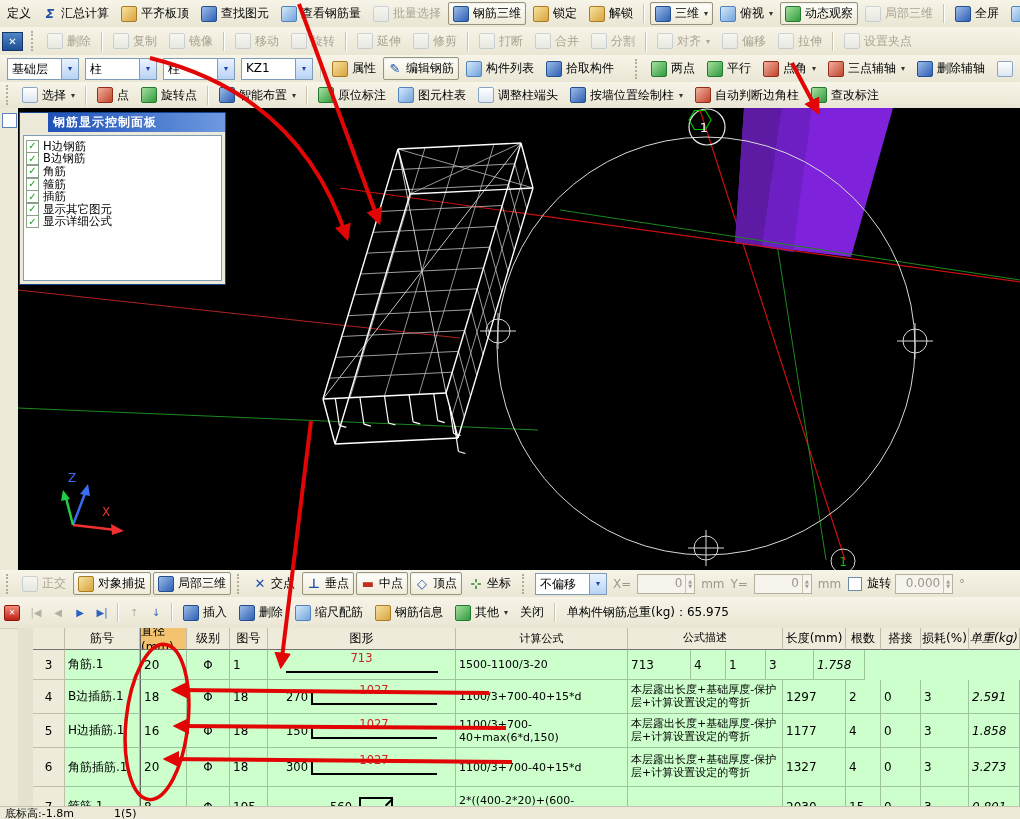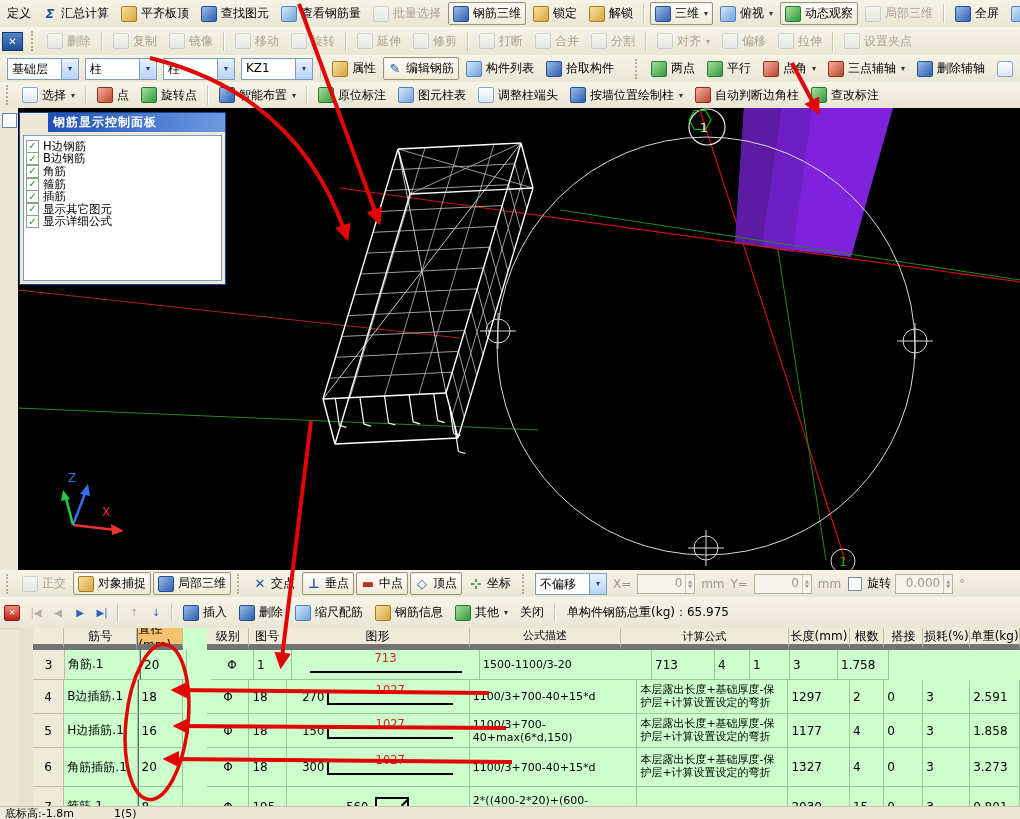--- a/index.html
+++ b/index.html
@@ -63,39 +63,39 @@
           display:flex;align-items:center;padding:0 5px;letter-spacing:1px;}
   .pbody{position:absolute;left:3px;right:3px;top:22px;bottom:3px;background:#fff;border:1px solid #7F9DB9;padding:4px 2px;}
   .pitem{display:flex;align-items:center;gap:4px;height:12.6px;font-size:11.5px;}
   .cbx{width:11px;height:11px;background:#fff;border:1px solid #8AA08A;display:inline-flex;align-items:center;justify-content:center;
        color:#18A018;font-size:10px;font-weight:bold;line-height:10px;}
   
   .tablewrap{position:absolute;left:18px;top:628px;width:1002px;height:178px;background:#CCFFCC;overflow:hidden;}
   .gripcol{position:absolute;left:0;top:0;width:15px;height:100%;background:#E6E2D0;border-right:1px solid #C6C2AE;}
   .tgrid{position:absolute;left:15px;top:0;width:987px;}
   .thead,.trow{display:flex;}
-  .th{background:#EFEBDA;border-right:1px solid #C1BDA9;border-bottom:6px solid #737373;height:22px;
+  .th{background:#EFEBDA;border-right:1px solid #C1BDA9;border-bottom:1px solid #737373;height:22px;
       display:flex;align-items:center;justify-content:center;box-sizing:border-box;overflow:hidden;}
   .th.hl{background:#F3C36F;}
   .td{border-right:1px solid #9EC49E;border-bottom:1px solid #9EC49E;box-sizing:border-box;padding:2px 3px;overflow:hidden;
       display:flex;align-items:center;}
   .c-num{width:32px;justify-content:center;background:#EFEBDA;border-right:1px solid #C1BDA9;}
   .trow .c-num{border-bottom:1px solid #C1BDA9;}
   .c-name{width:75px;}
   .c-dia{width:47px;border-left:1px solid #666;}
-  .c-lvl{width:43px;justify-content:center;margin-left:24px;}
+  .c-lvl{width:43px;justify-content:center;}
   .c-fig{width:38px;}
   .c-shape{width:188px;justify-content:center;align-items:center;padding:2px 4px;}
   .c-form{width:172px;font-size:11px;}
   .c-desc{width:155px;font-size:11px;line-height:1.15;align-items:center;}
   .c-len{width:63px;}
   .c-cnt{width:35px;}
   .c-lap{width:40px;}
   .c-loss{width:48px;}
-  .c-wt{width:51px;}
+  .c-wt{width:51px;font-style:italic;}
   .dimL{font-size:11.5px;margin-right:3px;}
   .shp{position:relative;height:20px;}
   .shp .red{position:absolute;left:0;right:0;top:-2px;text-align:center;color:#CC2222;font-size:11.5px;line-height:11px;}
   .shp .barln{position:absolute;left:0;right:0;bottom:2px;border-bottom:2px solid #000;}
   .shp.vt::before{content:"";position:absolute;left:0;bottom:2px;height:13px;border-left:2px solid #000;}
   .stirbox{width:30px;height:15px;border:2px solid #000;position:relative;margin-left:4px;}
   .stirbox .red{position:absolute;left:-4px;bottom:-4px;color:#CC2222;font-size:11px;}
   .stirbox::after{content:"";position:absolute;right:-1px;top:-1px;width:10px;height:10px;border-top:2px solid #000;transform:rotate(-45deg);transform-origin:top right;}
   
   .statusbar{position:absolute;left:0;top:806px;height:13px;right:0;background:#ECE9D8;border-top:1px solid #C6C2AE;
@@ -612,22 +612,22 @@
   <div class="tablewrap">
     <div class="gripcol"></div>
     <div class="tgrid">
       <div class="thead">
         <div class="th c-num"></div>
         <div class="th c-name">筋号</div>
         <div class="th c-dia hl">直径(mm)</div>
         <div class="th c-lvl">级别</div>
         <div class="th c-fig">图号</div>
         <div class="th c-shape">图形</div>
+        <div class="th c-form">计算公式</div>
         <div class="th c-desc">公式描述</div>
-        <div class="th c-form">计算公式</div>
         <div class="th c-len">长度(mm)</div>
         <div class="th c-cnt">根数</div>
         <div class="th c-lap">搭接</div>
         <div class="th c-loss">损耗(%)</div>
         <div class="th c-wt">单重(kg)</div>
       </div>
       <div id="tbody">
           <div class="trow" style="height: 30px;">
       <div class="td c-num">3</div>
       <div class="td c-name">角筋.1</div>

